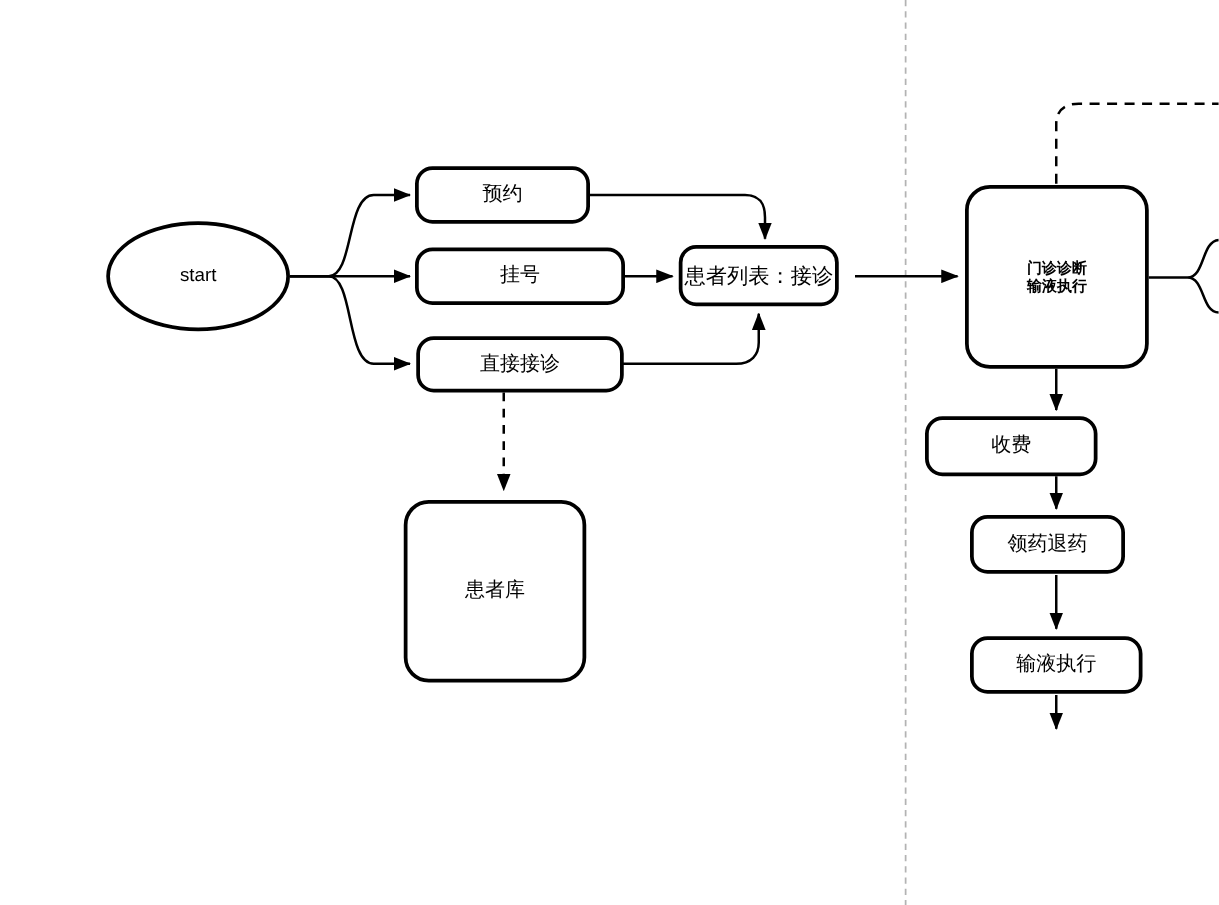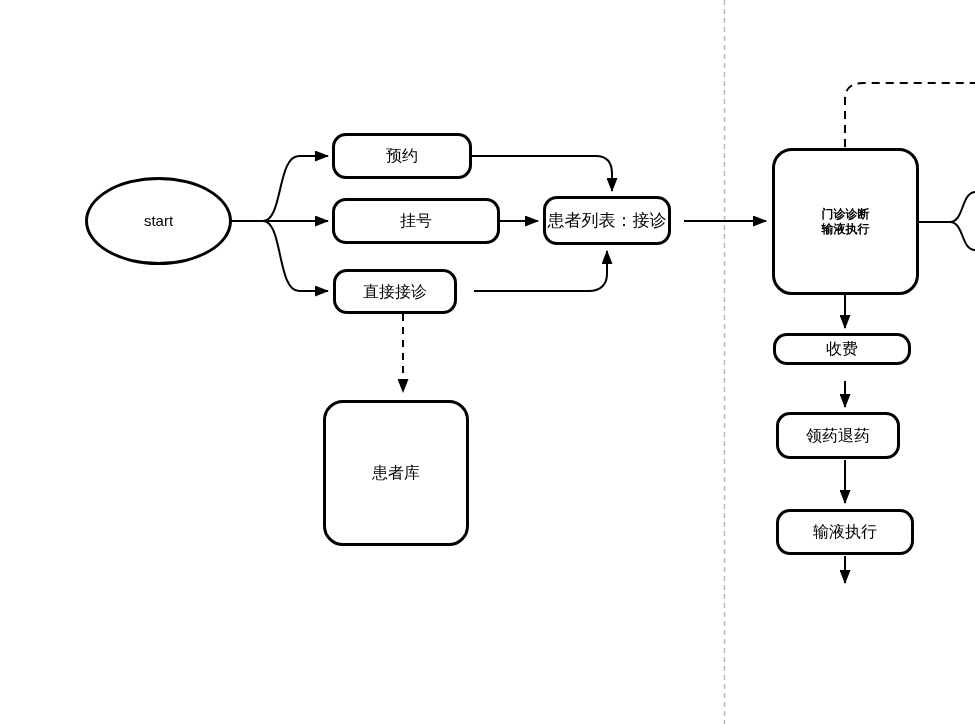--- a/index.html
+++ b/index.html
@@ -100,40 +100,40 @@
   </div>
 
   <div class="node rounded cjk" style="left:332px;top:133px;width:140px;height:46px;">
     <span>预约</span>
   </div>
 
   <div class="node rounded cjk" style="left:332px;top:198px;width:168px;height:46px;">
     <span>挂号</span>
   </div>
 
-  <div class="node rounded cjk" style="left:333px;top:269px;width:124px;height:45px;">
+  <div class="node rounded cjk" style="left:333px;top:269px;width:166px;height:45px;">
     <span>直接接诊</span>
   </div>
 
   <div class="node rounded" style="left:543px;top:196px;width:128px;height:49px;font-size:17px;">
     <span>患者列表：接诊</span>
   </div>
 
   <div class="node bigrounded cjk" style="left:323px;top:400px;width:146px;height:146px;">
     <span>患者库</span>
   </div>
 
   <div class="node bigrounded two-line" style="left:772px;top:148px;width:147px;height:147px;">
     <span>
       <span class="line">门诊诊断</span>
       <span class="line">输液执行</span>
     </span>
   </div>
 
-  <div class="node rounded cjk" style="left:773px;top:333px;width:138px;height:32px;">
+  <div class="node rounded cjk" style="left:740px;top:333px;width:138px;height:48px;font-family:Liberation Mono, monospace;">
     <span>收费</span>
   </div>
 
   <div class="node rounded cjk" style="left:776px;top:412px;width:124px;height:47px;">
     <span>领药退药</span>
   </div>
 
   <div class="node rounded cjk" style="left:776px;top:509px;width:138px;height:46px;">
     <span>输液执行</span>
   </div>

